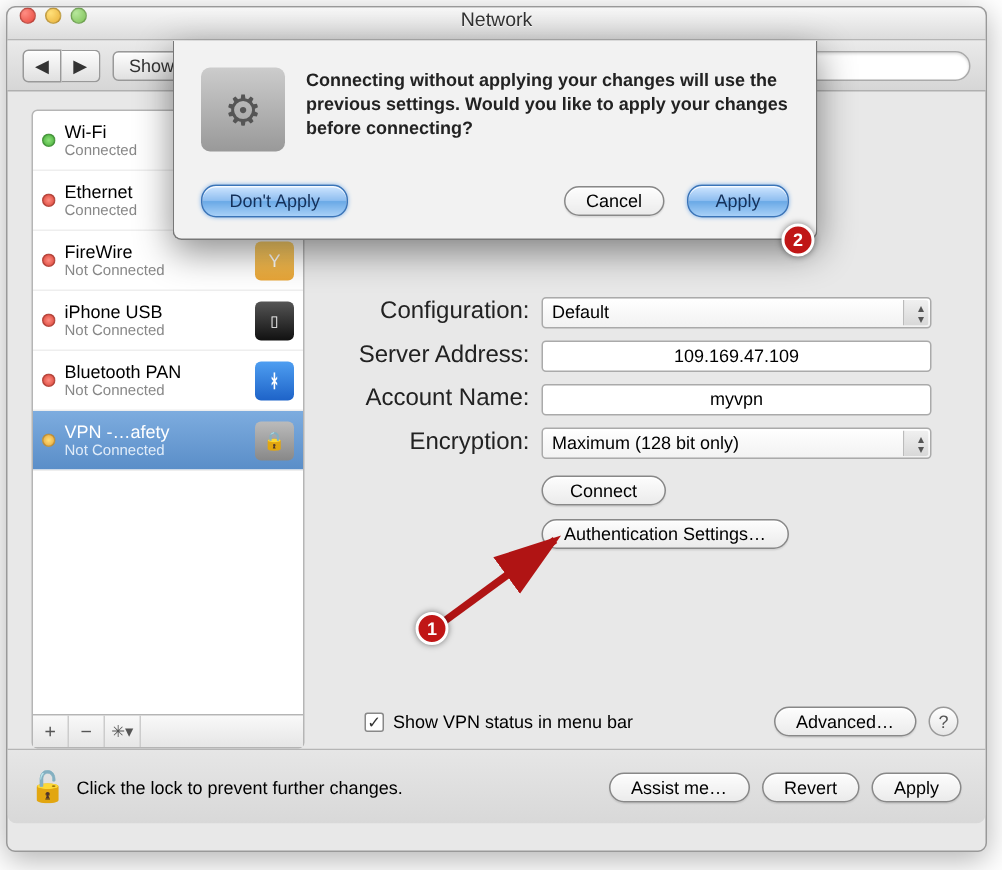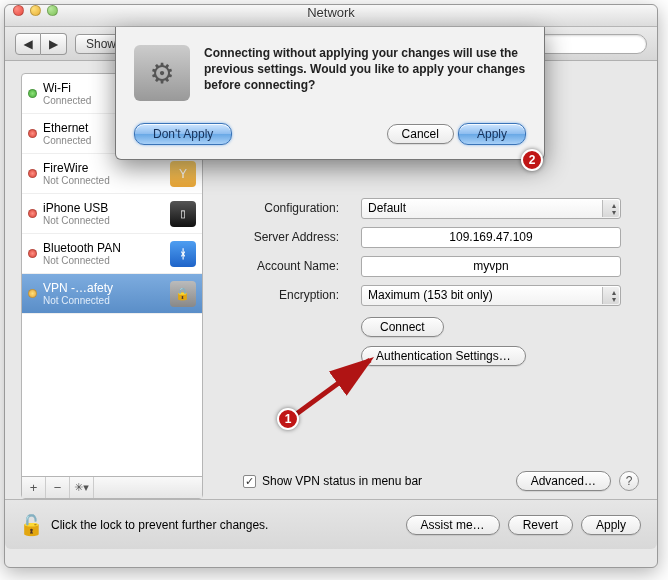--- a/index.html
+++ b/index.html
@@ -85,21 +85,21 @@
 .icon-eth{background:linear-gradient(#666,#333);color:#fff;font-size:12px;}
 .icon-fw{background:linear-gradient(#ffd36b,#e8a537);color:#fff;}
 .icon-usb{background:linear-gradient(#555,#111);color:#fff;font-size:10px;}
 .icon-bt{background:linear-gradient(#4e9ef1,#1e63c8);color:#fff;font-weight:bold;}
 .icon-lock{background:linear-gradient(#bbb,#888);color:#fff;}
 .sb-footer{margin-top:auto;height:22px;border-top:1px solid #b5b5b5;display:flex;background:linear-gradient(#f9f9f9,#e6e6e6);}
 .sb-footer .fbtn{width:24px;border-right:1px solid #ccc;display:flex;align-items:center;justify-content:center;font-size:13px;color:#555;}
 .sb-footer .fbtn.gear{font-size:11px;}
 .main{flex:1;padding:12px 18px 0 18px;position:relative;}
 .form-row{display:flex;align-items:center;margin:5px 0;height:24px;}
-.form-lbl{width:140px;text-align:right;padding-right:22px;font-size:12px;color:#222;}
+.form-lbl{width:140px;text-align:right;padding-right:8px;font-size:16px;color:#222;}
 .form-ctrl{flex:1;}
 .popup,.txtin{
   width:260px;height:21px;border:1px solid #aaa;border-radius:3px;
   background:linear-gradient(#fff,#f2f2f2);font-size:12px;padding:0 6px;
   box-shadow:inset 0 1px #fff;
   display:flex;align-items:center;position:relative;
 }
 .popup::after{content:"";position:absolute;right:1px;top:1px;bottom:1px;width:16px;background:linear-gradient(#f0f0f0,#d8d8d8);border-left:1px solid #bbb;border-radius:0 2px 2px 0;}
 .popup .chev{position:absolute;right:4px;top:3px;font-size:8px;line-height:7px;color:#555;z-index:1;}
 .txtin{background:#fff;justify-content:center;}
@@ -125,21 +125,21 @@
   position:absolute;top:22px;left:110px;width:430px;
   background:#f2f2f2;border:1px solid #777;border-top:none;
   border-radius:0 0 6px 6px;
   box-shadow:0 8px 25px rgba(0,0,0,.45);
   padding:18px 18px 14px 18px;
   z-index:30;
 }
 .sheet-body{display:flex;gap:14px;}
 .sheet-icon{width:56px;height:56px;background:linear-gradient(#ccc,#999);border-radius:6px;display:flex;align-items:center;justify-content:center;font-size:28px;color:#555;flex:none;}
 .sheet-text{font-size:12px;font-weight:bold;line-height:16px;color:#222;}
-.sheet-btns{display:flex;justify-content:flex-end;gap:4px;margin-top:22px;align-items:center;}
+.sheet-btns{display:flex;justify-content:flex-end;gap:15px;margin-top:22px;align-items:center;}
 .sheet-btns .left{margin-right:auto;}
 .blue-btn{
   border:1px solid #3a74b8;border-radius:10px;height:22px;padding:0 18px;
   background:linear-gradient(#cfe6ff,#8fbef0 48%,#6aa9e6 52%,#a8d0f7);
   font-size:12px;color:#15315a;box-shadow:inset 0 1px rgba(255,255,255,.8),0 0 3px #7db1ea;
   display:inline-flex;align-items:center;
 }
 
 .callout{position:absolute;z-index:50;}
 .call-badge{width:22px;height:22px;border-radius:50%;background:#c01616;border:2px solid #fff;box-shadow:0 0 4px rgba(0,0,0,.5);color:#fff;font-weight:bold;font-size:12px;display:flex;align-items:center;justify-content:center;}
@@ -255,21 +255,21 @@
         <div class="form-ctrl">
             <div class="txtin">
               <span>myvpn</span>
             </div>
           </div>
       </div>
       <div class="form-row">
         <div class="form-lbl">Encryption:</div>
         <div class="form-ctrl">
             <div class="popup">
-              <span>Maximum (153 bit only)</span>
+              <span>Maximum (128 bit only)</span>
               <span class="chev">▴<br>▾</span>
             </div>
           </div>
       </div>
       <div class="form-row" style="margin-top:8px;">
         <div class="form-lbl"></div>
         <div class="form-ctrl"><div class="aqua-btn" style="padding:0 18px;">Connect</div></div>
       </div>
       <div class="form-row">
         <div class="form-lbl"></div>

